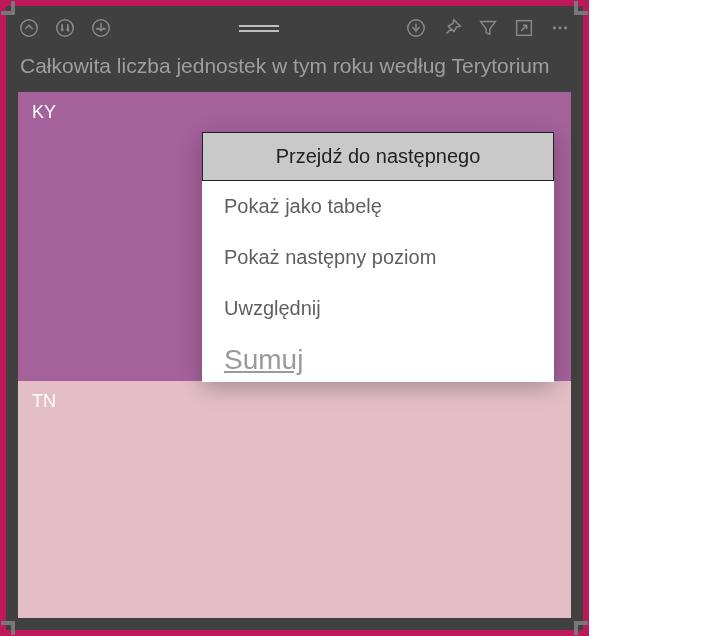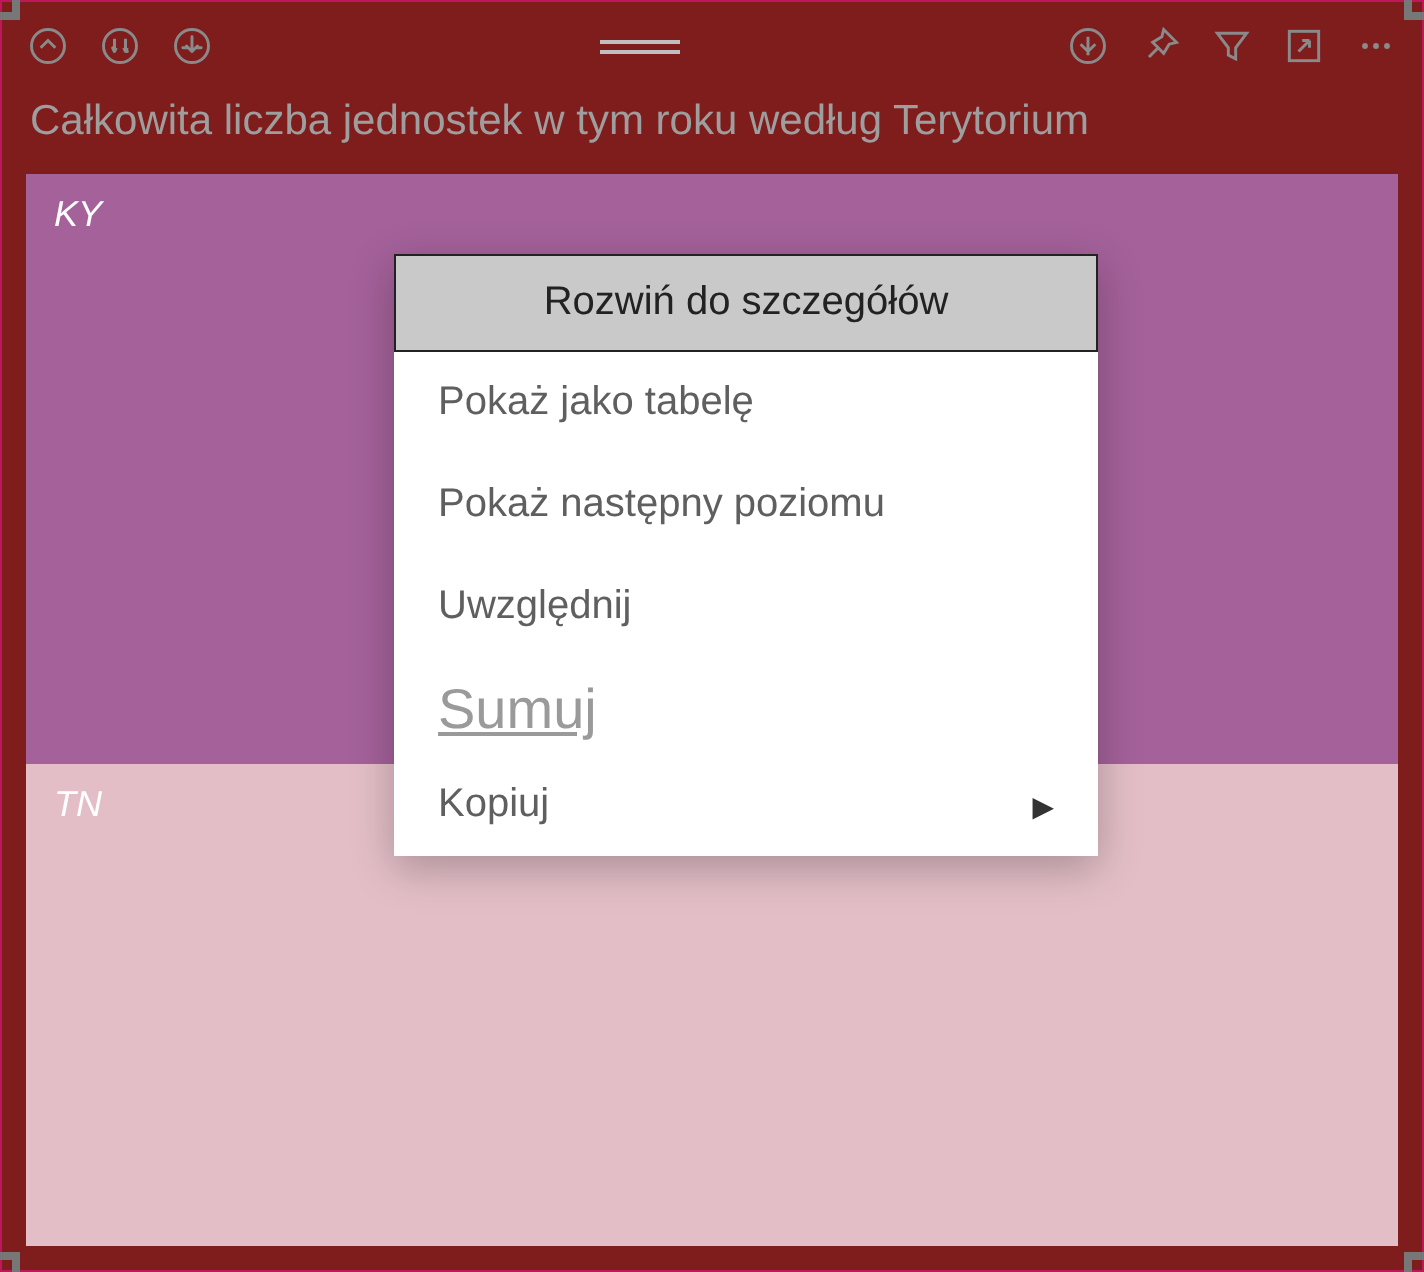--- a/index.html
+++ b/index.html
@@ -1,22 +1,22 @@
 <!DOCTYPE html>
 <html><head>
 <meta charset="utf-8">
 <style>
   * { box-sizing: border-box; margin: 0; padding: 0; }
   html, body { width: 712px; height: 636px; font-family: "Segoe UI", Arial, sans-serif; background: #fff; }
   .frame {
     position: relative;
-    width: 712px;
+    width: 589px;
     height: 636px;
-    background: #7f1d1d;
-    border: 1px solid #be185d;
+    background: #404040;
+    border: 6px solid #be185d;
   }
   
   .tick {
     position: absolute;
     width: 14px;
     height: 14px;
     border-color: #777;
     border-style: solid;
     border-width: 0;
   }
@@ -50,21 +50,21 @@
   .title {
     padding: 4px 14px 8px 14px;
     font-size: 21px;
     color: #9e9e9e;
     font-weight: 400;
   }
 
   .chart {
     position: absolute;
     left: 12px; right: 12px; top: 86px; bottom: 12px;
-    display: flex; flex-direction: column; font-style: italic;
+    display: flex; flex-direction: column;
   }
   .seg {
     position: relative;
     width: 100%;
     color: #fff;
     font-size: 18px;
     padding: 10px 14px;
   }
   .seg.ky { background: #a4619a; flex: 0 0 55%; }
   .seg.tn { background: #e3bec7; flex: 0 0 45%; }
@@ -179,23 +179,19 @@
   <div class="chart">
     <div class="seg ky">
       <span>KY</span>
     </div>
     <div class="seg tn">
       <span>TN</span>
     </div>
   </div>
 
   <div class="context-menu">
-    <div class="cm-item header">Rozwiń do szczegółów</div>
+    <div class="cm-item header">Przejdź do następnego</div>
     <div class="cm-item">Pokaż jako tabelę</div>
-    <div class="cm-item">Pokaż następny poziomu</div>
+    <div class="cm-item">Pokaż następny poziom</div>
     <div class="cm-item">Uwzględnij</div>
     <div class="cm-item big">Sumuj</div>
-    <div class="cm-item">
-      <span>Kopiuj</span>
-      <span class="cm-arrow">▶</span>
-    </div>
   </div>
 </div>
 
 </body></html>

